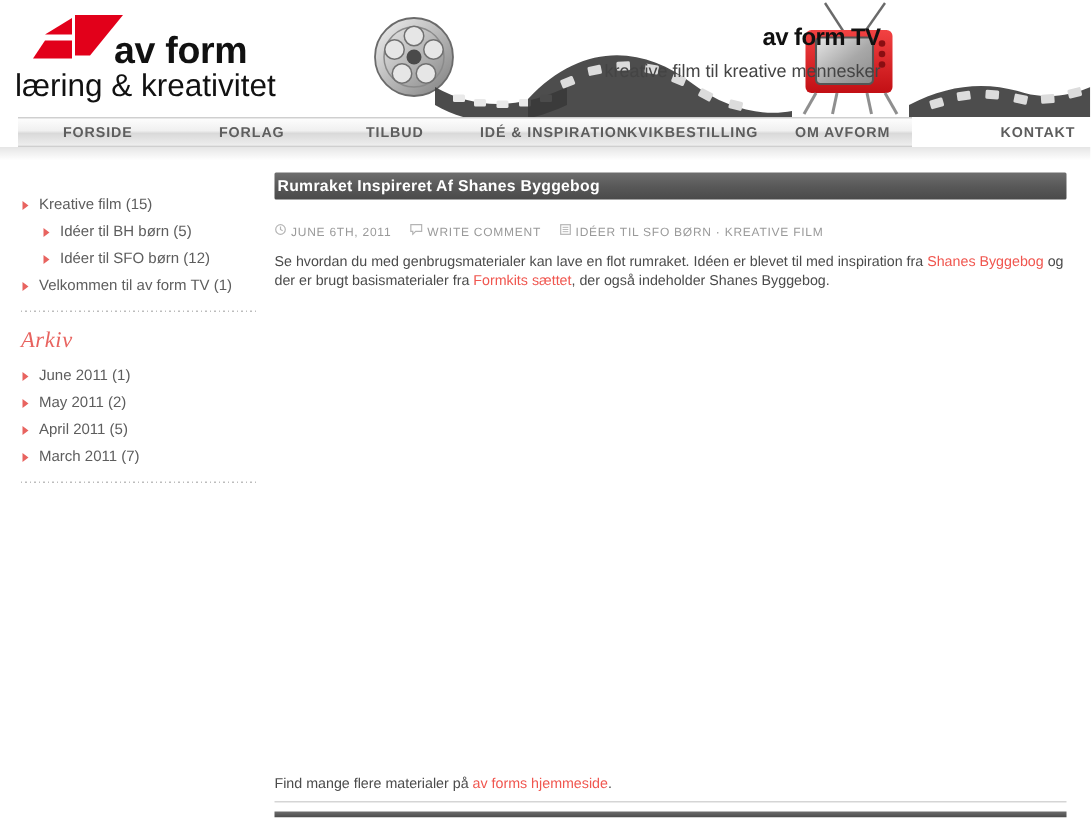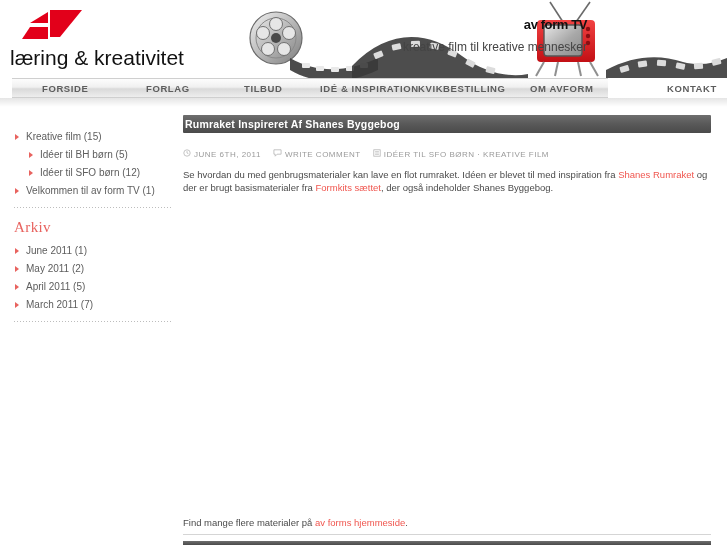--- a/index.html
+++ b/index.html
@@ -53,21 +53,21 @@
 
   
   .banner {
     position: absolute;
     left: 228px; top: 0;
     width: 499px; height: 78px;
   }
   .banner-title {
     position: absolute;
     right: 140px; top: 17px;
-    font-size: 13px;
+    font-size: 16px;
     font-weight: bold;
     color: #111;
     letter-spacing: -0.4px;
     white-space: nowrap;
   }
   .banner-sub {
     position: absolute;
     right: 140px; top: 40px;
     font-size: 12px;
     color: #444;
@@ -144,20 +144,21 @@
     background-image: repeating-linear-gradient(to right, #bdbdbd 0 1px, transparent 1px 3px);
   }
 
   .widget-title {
     margin: 11px 0 9px 0;
     font-family: "Liberation Serif", serif;
     font-size: 15px;
     color: #e8635f;
     font-weight: normal;
     letter-spacing: 0.4px;
+    font-style: italic;
   }
 
   
   .main {
     position: absolute;
     left: 183px; top: 8px;
     width: 528px;
   }
   .post-title-bar {
     height: 18px;
@@ -234,20 +235,21 @@
 <body>
 
 <div class="header">
 
   <div class="logo-block">
     <svg class="logo-mark" viewBox="0 0 62 40">
       <polygon points="30,0 62,0 40,27 30,27" fill="#e2001a"></polygon>
       <polygon points="28,2 28,13 10,13" fill="#e2001a"></polygon>
       <polygon points="28,17 28,29 2,29 10,17" fill="#e2001a"></polygon>
     </svg>
+    <div class="logo-wordmark">av form</div>
     <div class="logo-tagline">læring &amp; kreativitet</div>
   </div>
 
   <div class="banner">
     <svg width="499" height="78" viewBox="0 0 499 78">
       <defs>
         <linearGradient id="reelg" x1="0" y1="0" x2="1" y2="1">
           <stop offset="0" stop-color="#f2f2f2"></stop>
           <stop offset="0.5" stop-color="#b9b9b9"></stop>
           <stop offset="1" stop-color="#7d7d7d"></stop>
@@ -383,21 +385,21 @@
             <rect x="1" y="1" width="8" height="8" fill="none" stroke="#a8a8a8" stroke-width="1"></rect>
             <line x1="2.6" y1="3.2" x2="7.4" y2="3.2" stroke="#a8a8a8" stroke-width="0.8"></line>
             <line x1="2.6" y1="5" x2="7.4" y2="5" stroke="#a8a8a8" stroke-width="0.8"></line>
             <line x1="2.6" y1="6.8" x2="7.4" y2="6.8" stroke="#a8a8a8" stroke-width="0.8"></line>
           </svg>
       </span>
       <span class="meta-link">IDÉER TIL SFO BØRN · KREATIVE FILM</span>
     </div>
 
     <div class="post-body">
-      <span>Se hvordan du med genbrugsmaterialer kan lave en flot rumraket. Idéen er blevet til med inspiration fra </span><a>Shanes Rumraket</a><span> og der er brugt basismaterialer fra </span><a>Formkits sættet</a><span>, der også indeholder Shanes Byggebog.</span>
+      <span>Se hvordan du med genbrugsmaterialer kan lave en flot rumraket. Idéen er blevet til med inspiration fra </span><a>Shanes Byggebog</a><span> og der er brugt basismaterialer fra </span><a>Formkits sættet</a><span>, der også indeholder Shanes Byggebog.</span>
     </div>
 
     <div class="video-slot"></div>
 
     <div class="post-footer">
       <span>Find mange flere materialer på </span><a>av forms hjemmeside</a><span>.</span>
     </div>
   </div>
 
   <div class="bottom-rule"></div>

